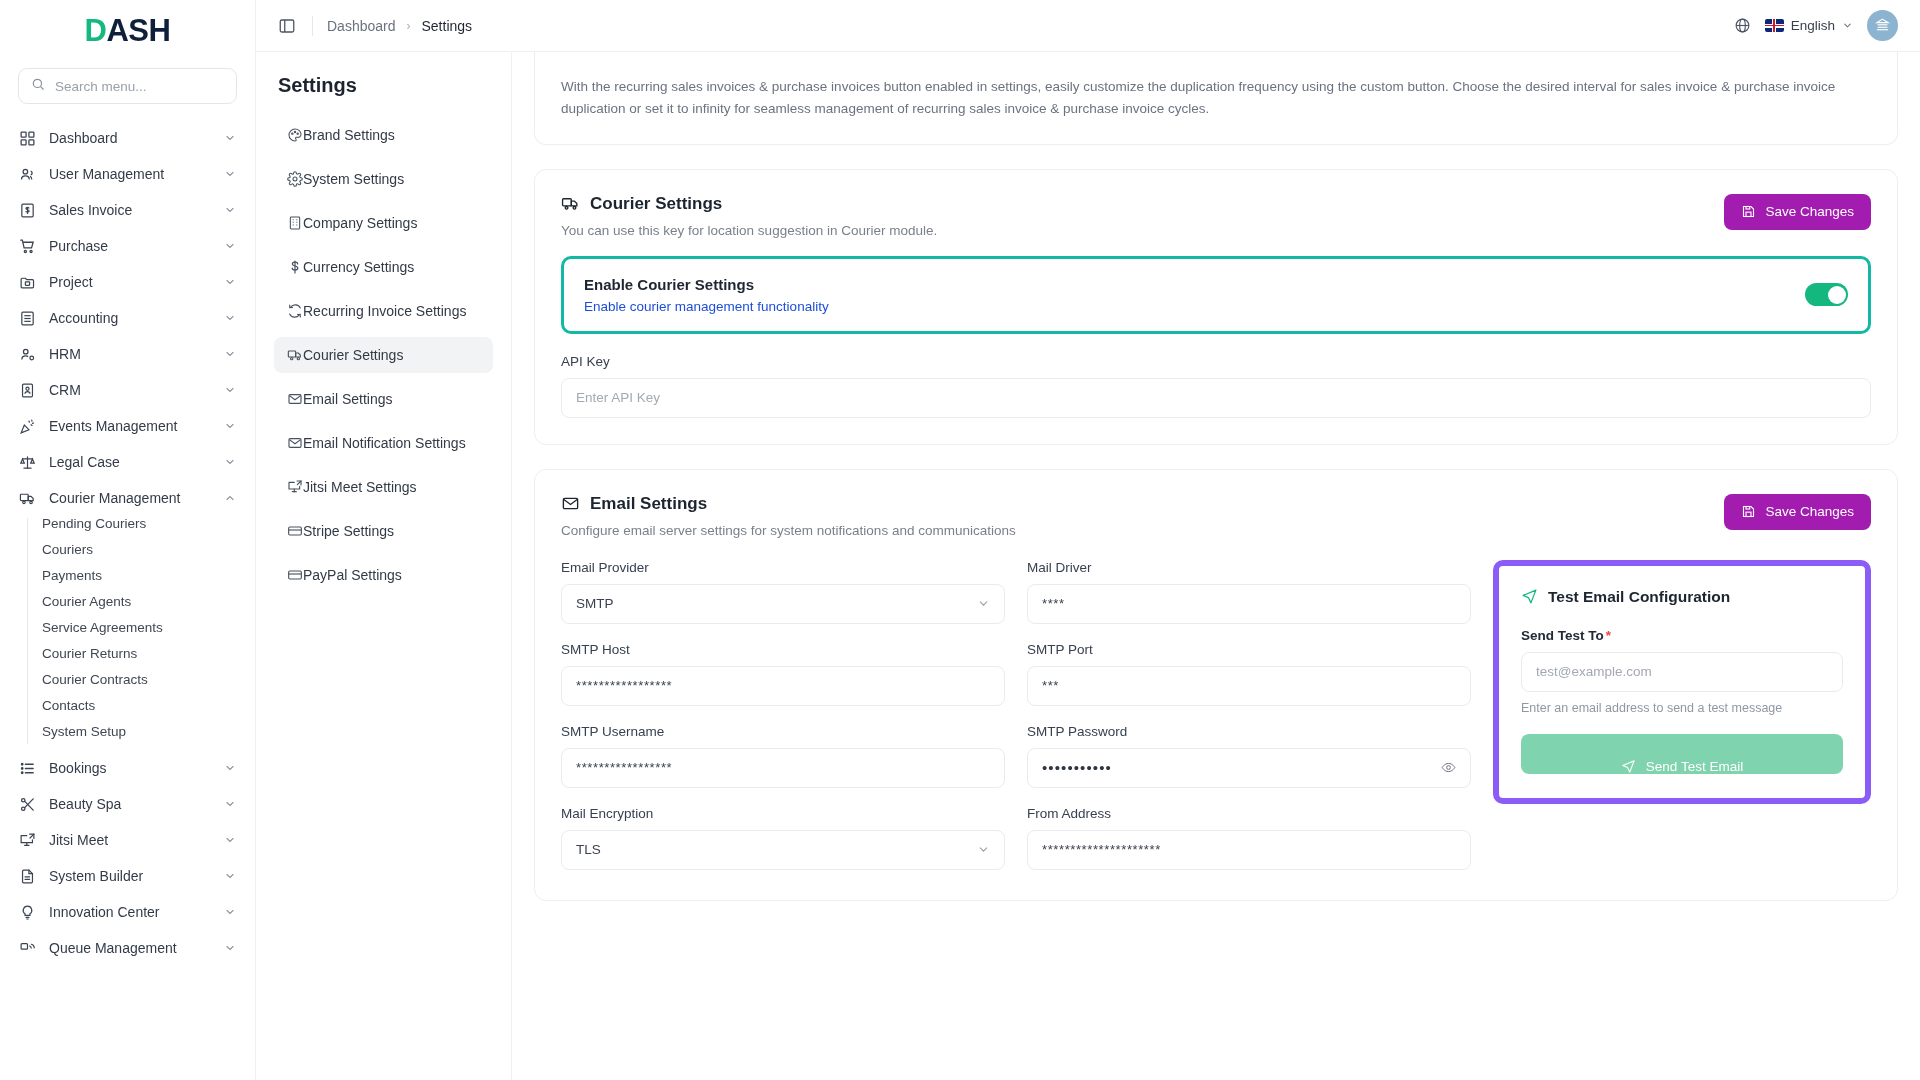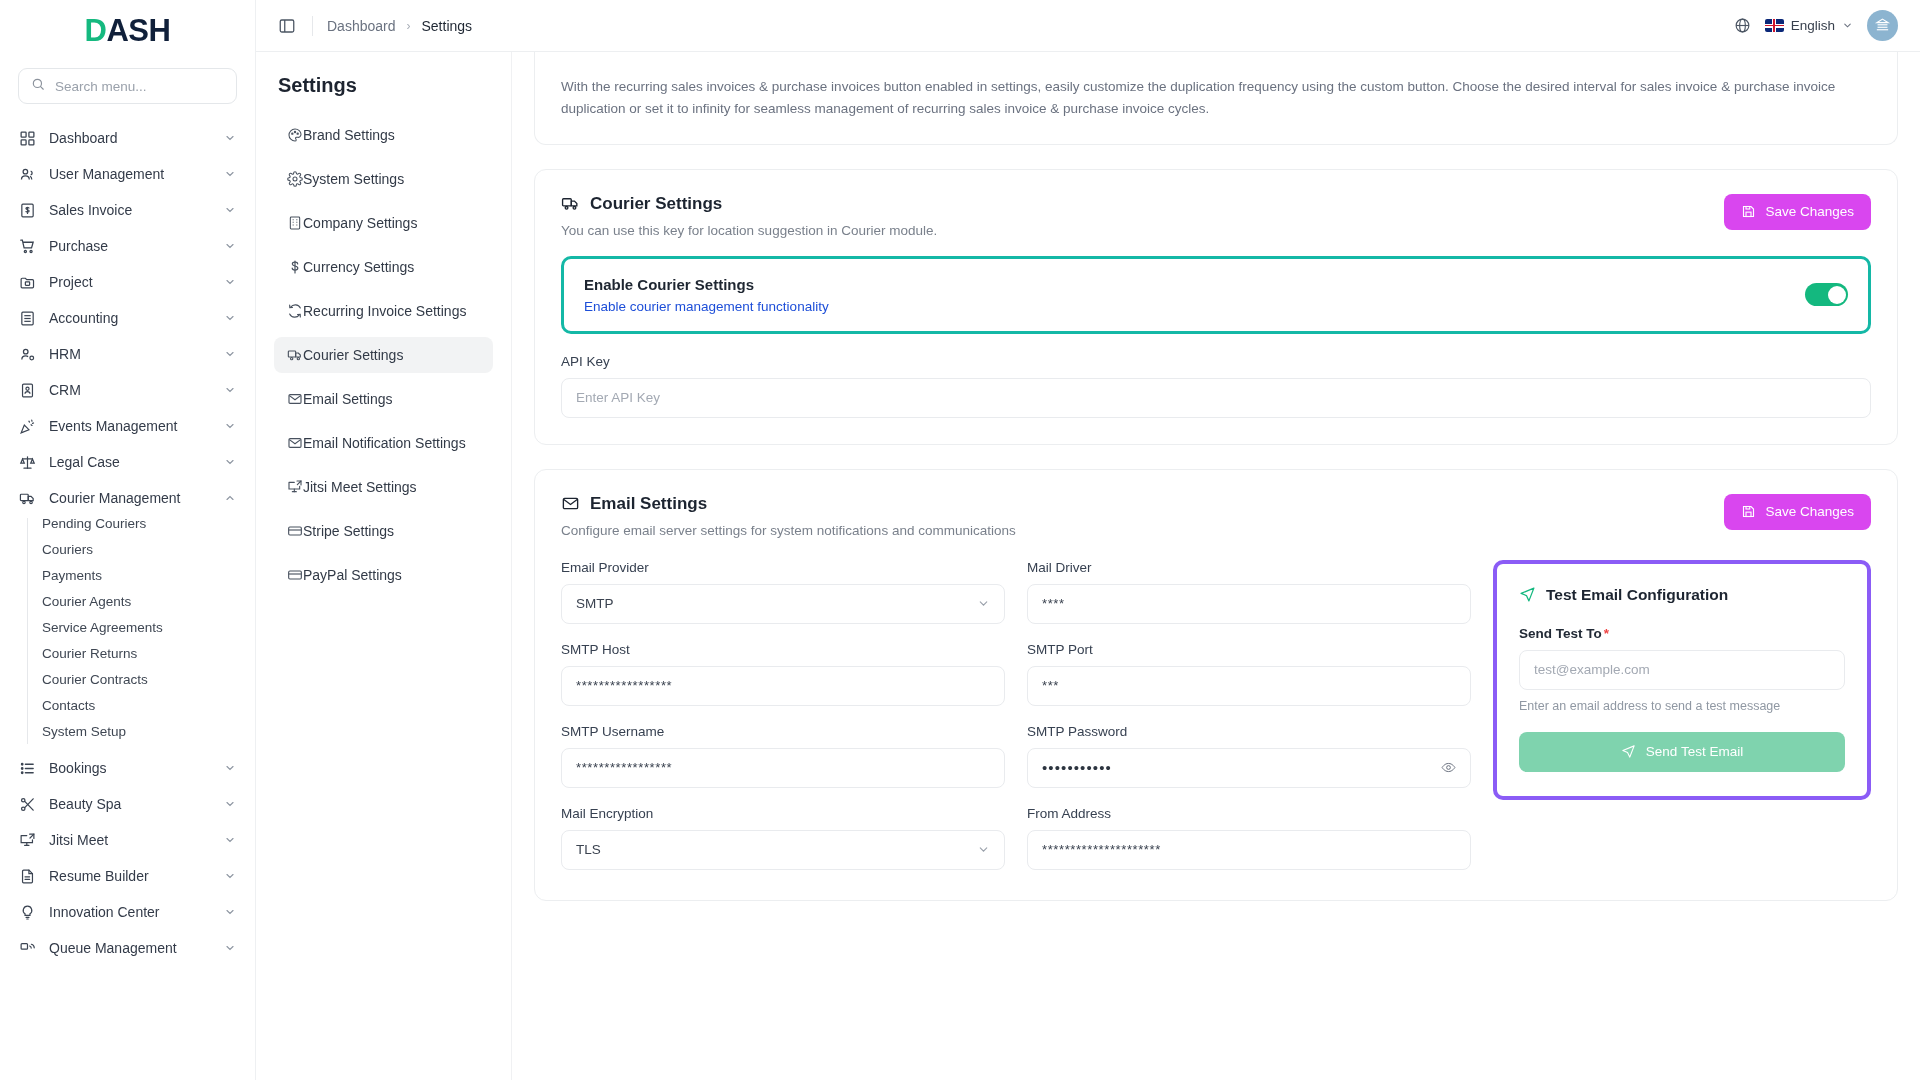--- a/index.html
+++ b/index.html
@@ -123,21 +123,21 @@
   .para { font-size: 13.5px; line-height: 1.62; color: #6b7280; }
 
   .card-head { display: flex; align-items: flex-start; padding: 24px 26px 0 26px; }
   .card-head-l { flex: 1; min-width: 0; }
   .card-title { display: flex; align-items: center; gap: 10px; font-size: 17px; font-weight: 700; color: #1c2430; }
   .card-title .ico { color:#1c2430; display:flex; align-items:center;}
   .card-sub { font-size: 13.5px; color: #7a818c; margin-top: 9px; }
 
   .btn-save {
     display: inline-flex; align-items: center; gap: 9px; height: 36px;
-    background: #d946ef; color: #fff; border: none; border-radius: 8px;
+    background: #a21caf; color: #fff; border: none; border-radius: 8px;
     padding: 0 17px; font-size: 13.5px; font-family: "Liberation Sans", sans-serif;
     cursor: pointer; white-space: nowrap; flex: 0 0 auto;
   }
 
   .toggle-row {
     margin: 18px 26px 0 26px; border: 3px solid #14b8a6; border-radius: 10px;
     padding: 17px 20px; display: flex; align-items: center; gap: 16px;
   }
   .toggle-row .tl { flex: 1; min-width:0; }
   .tr-title { font-size: 15px; font-weight: 700; color: #1e2631; }
@@ -170,30 +170,30 @@
   .eye { margin-left: auto; color: #6b7280; display:flex; cursor:pointer; }
 
   .email-grid {
     display: grid; grid-template-columns: 1fr 1fr 378px;
     column-gap: 22px; row-gap: 0; padding: 22px 26px 30px 26px;
   }
   .eg-cell { margin-bottom: 18px; }
   .eg-right { grid-row: 1 / span 3; grid-column: 3; }
 
   .test-panel {
-    border: 4px solid #8b5cf6; border-radius: 10px; padding: 22px 22px 24px 22px;
+    border: 6px solid #8b5cf6; border-radius: 10px; padding: 22px 22px 24px 22px;
     background: #fff;
   }
   .tp-title { display: flex; align-items: center; gap: 10px; font-size: 15.5px; font-weight: 700; color: #1d2531; margin-bottom: 22px; }
   .tp-title .ico { color: #14b87f; display:flex; }
   .tp-hint { font-size: 12.5px; color: #9098a3; margin-top: 9px; }
   .btn-test {
     margin-top: 19px; width: 100%; height: 40px; border: none; border-radius: 8px;
     background: #7fd3ae; color: #ffffff; font-size: 13.5px;
-    display: flex; align-items: center; justify-content: center; gap: 10px;
+    display: flex; align-items: flex-end; justify-content: center; gap: 10px;
     font-family: "Liberation Sans", sans-serif; cursor: pointer;
   }
 </style>
 </head>
 <body>
 
 <div class="app">
 
   <aside class="sidebar">
 
@@ -485,21 +485,21 @@
 
       <div class="nav-item">
         <span class="ico">
             <svg width="17" height="17" viewBox="0 0 24 24" fill="none" stroke="currentColor" stroke-width="1.7" stroke-linecap="round">
               <path d="M14 3H6.5A1.5 1.5 0 0 0 5 4.5v15A1.5 1.5 0 0 0 6.5 21h11a1.5 1.5 0 0 0 1.5-1.5V8z"></path>
               <polyline points="14 3 14 8 19 8"></polyline>
               <line x1="8.5" y1="12.5" x2="15" y2="12.5"></line>
               <line x1="8.5" y1="16" x2="15" y2="16"></line>
             </svg>
           </span>
-        <span class="lbl">Resume Builder</span>
+        <span class="lbl">System Builder</span>
         <span class="chev">
             <svg width="12" height="12" viewBox="0 0 24 24" fill="none" stroke="currentColor" stroke-width="2.3" stroke-linecap="round">
               <polyline points="6 9 12 15 18 9"></polyline>
             </svg>
           </span>
       </div>
 
       <div class="nav-item">
         <span class="ico">
             <svg width="17" height="17" viewBox="0 0 24 24" fill="none" stroke="currentColor" stroke-width="1.7" stroke-linecap="round">

